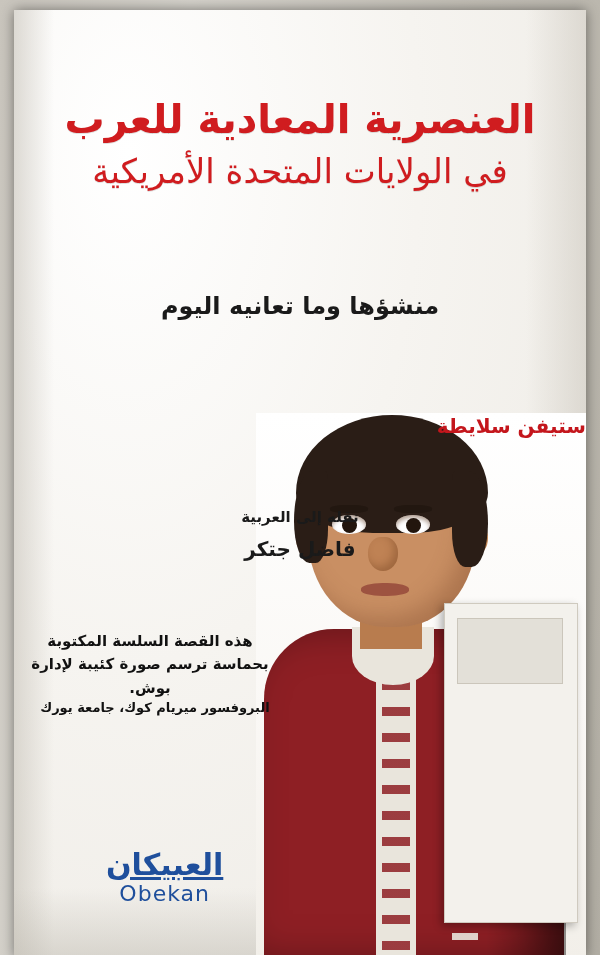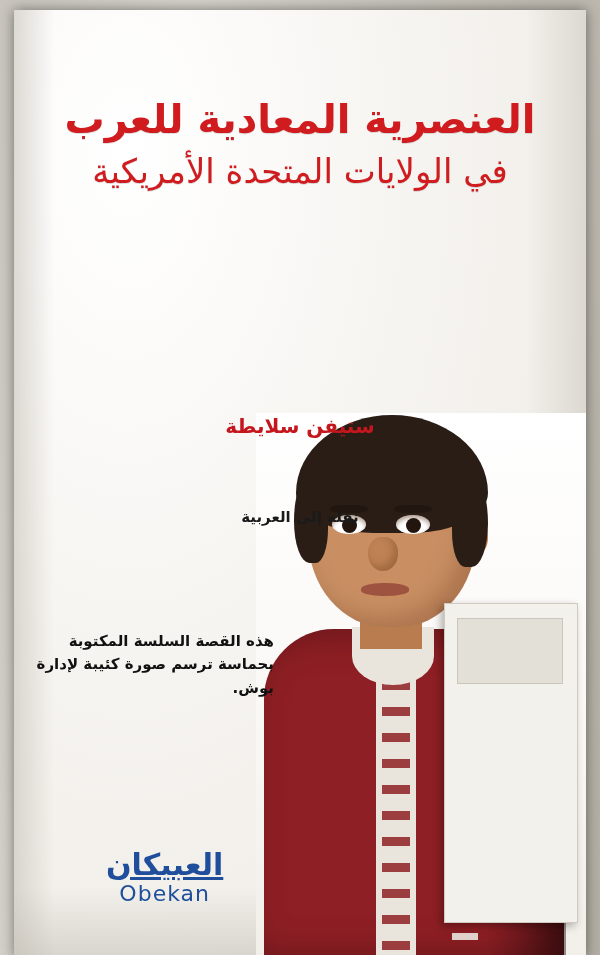--- a/index.html
+++ b/index.html
@@ -88,21 +88,21 @@
     text-align: center;
     color: #1a1a1a;
     font-size: 24px;
     font-weight: bold;
     z-index: 6;
   }
   .author {
     position: absolute;
     top: 404px;
     left: 0; right: 0;
-    text-align: center;
+    text-align: right;
     color: #c4161c;
     font-size: 20px;
     font-weight: bold;
     z-index: 6;
   }
   .translator-label {
     position: absolute;
     top: 498px;
     left: 0; right: 0;
     text-align: center;
@@ -119,20 +119,21 @@
     color: #1a1a1a;
     font-size: 20px;
     font-weight: bold;
     z-index: 6;
   }
   .blurb {
     position: absolute;
     top: 620px;
     right: 312px;
     width: 248px;
+    text-align: center;
     color: #111;
     font-size: 15px;
     font-weight: bold;
     line-height: 1.55;
     z-index: 7;
   }
   .blurb-source {
     position: absolute;
     top: 690px;
     right: 300px;
@@ -411,25 +412,28 @@
       <div class="held-book">
         <div class="held-book-inner"></div>
       </div>
     </div>
 
     <div class="title-block">
       <div class="title-line1">العنصرية المعادية للعرب</div>
       <div class="title-line2">في الولايات المتحدة الأمريكية</div>
     </div>
 
+    <div class="subtitle">منشؤها وما تعانيه اليوم</div>
 
     <div class="author">ستيفن سلايطة</div>
 
     <div class="translator-label">نقله إلى العربية</div>
+    <div class="translator-name">فاضل جتكر</div>
 
     <div class="blurb">هذه القصة السلسة المكتوبة بحماسة ترسم صورة كئيبة لإدارة بوش.</div>
+    <div class="blurb-source">البروفسور ميريام كوك، جامعة يورك</div>
 
     <div class="logo">
       <div class="logo-ar">العبيكان</div>
       <div class="logo-en">Obekan</div>
     </div>
   </div>
 </div>
 
 </body></html>

